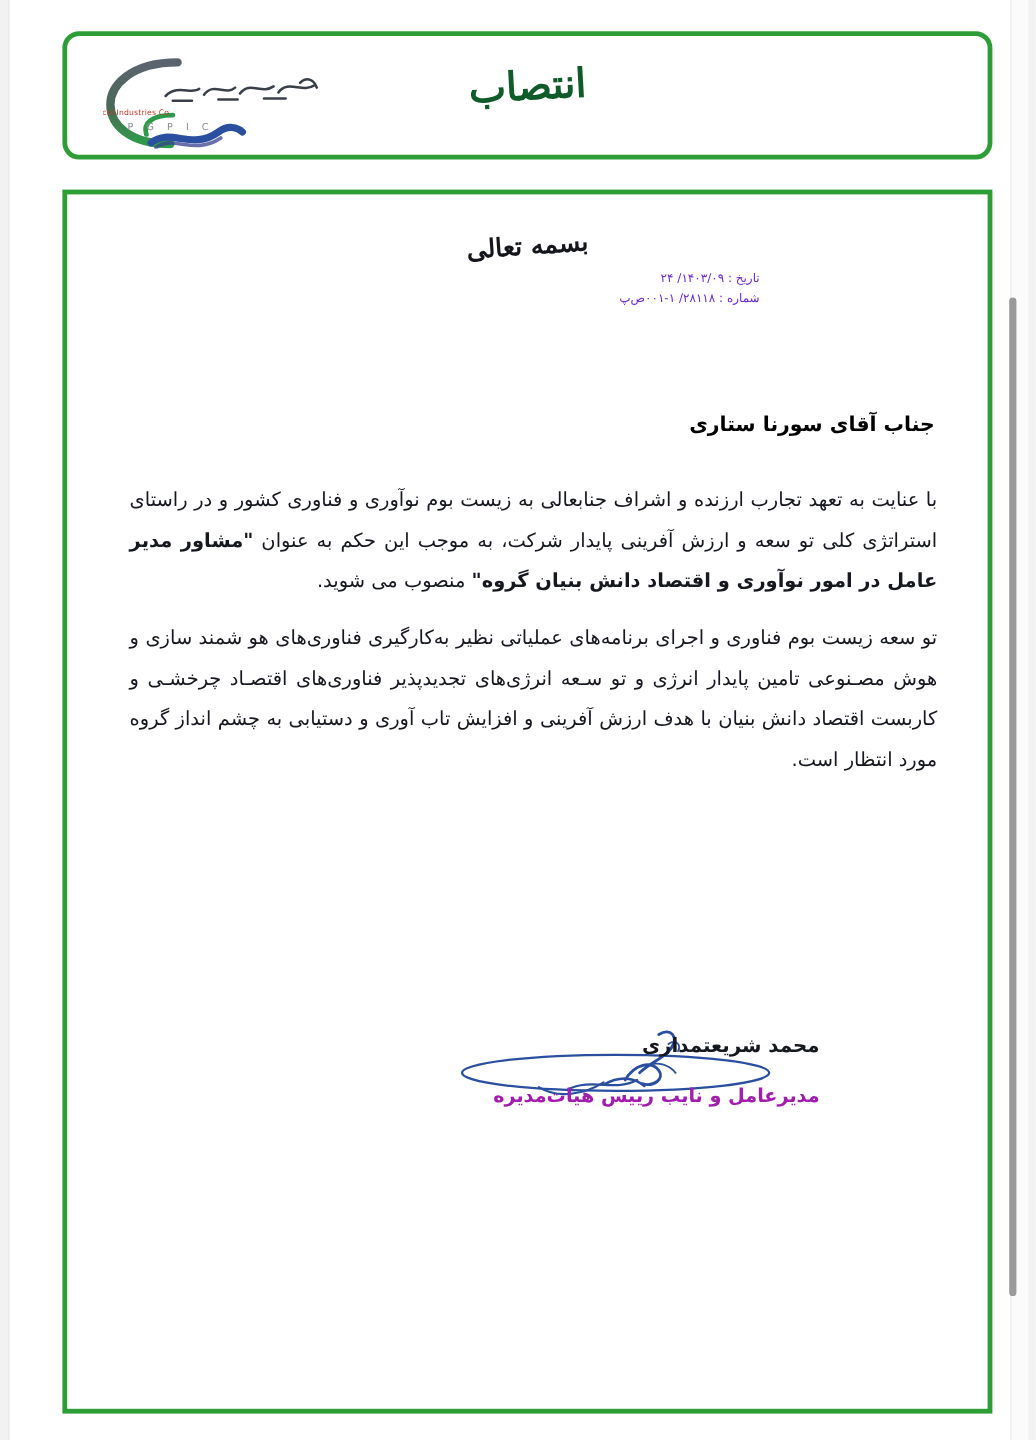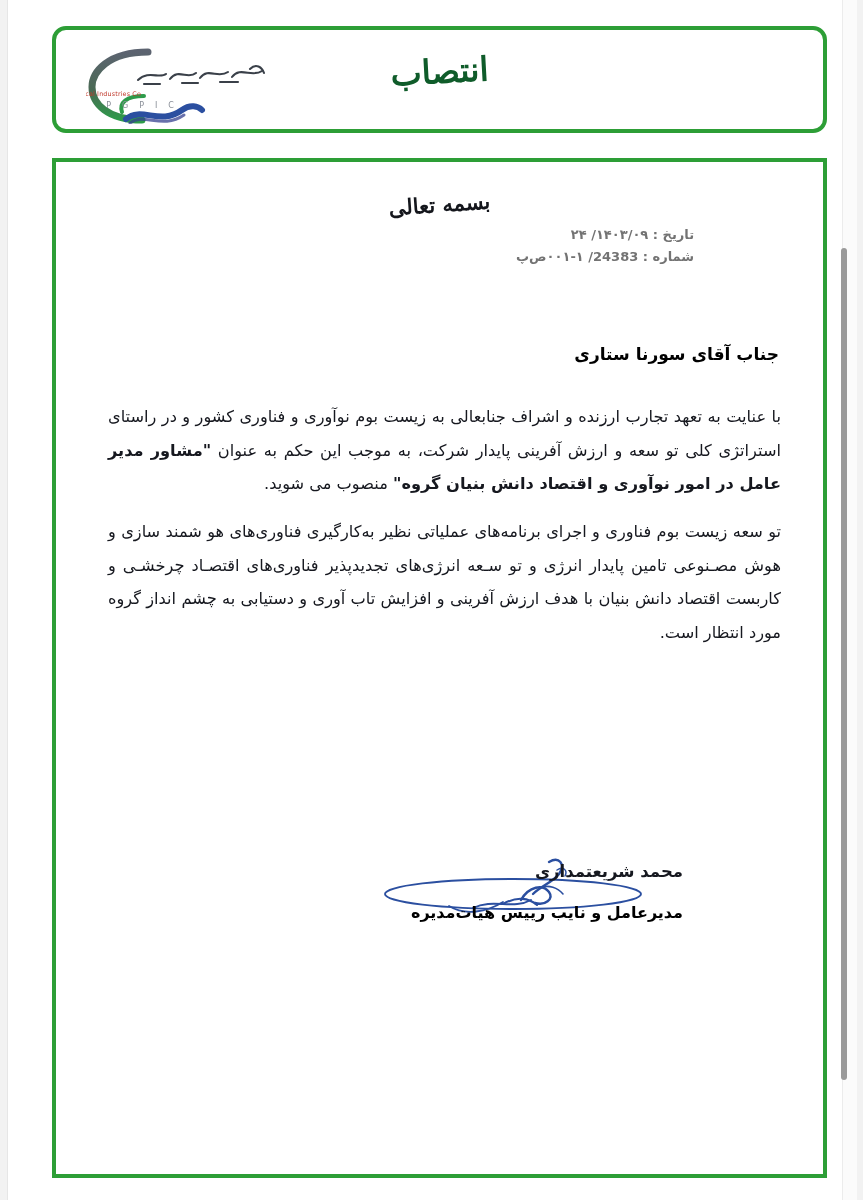--- a/index.html
+++ b/index.html
@@ -117,23 +117,23 @@
     transform: rotate(-4deg);
   }
 
   .meta-block {
     position: absolute;
     right: auto;
     left: 460px;
     top: 62px;
     text-align: right;
     direction: rtl;
-    font-size: 13px;
-    font-weight: 700;
-    color: #737373;
+    font-size: 10px;
+    font-weight: 400;
+    color: #6d28d9;
     line-height: 1.72;
     white-space: nowrap;
   }
   .meta-line { display: block; }
 
   .addressee {
     position: absolute;
     right: 44px;
     top: 182px;
     font-size: 17px;
@@ -179,21 +179,21 @@
     font-size: 16.5px;
     font-weight: 700;
     color: #16181f;
     position: relative;
     z-index: 2;
   }
   .sign-title {
     margin-top: 22px;
     font-size: 16px;
     font-weight: 700;
-    color: #000000;
+    color: #a21caf;
     position: relative;
     z-index: 2;
   }
   .sign-ink {
     position: absolute;
     right: 10px;
     top: -14px;
     width: 320px;
     height: 82px;
     z-index: 1;
@@ -249,21 +249,21 @@
 
       <div class="basmala">بسمه تعالی</div>
 
       <div class="meta-block">
         <span class="meta-line">
           <span>تاریخ :</span>
           <span>۱۴۰۳/۰۹/ ۲۴</span>
         </span>
         <span class="meta-line">
           <span>شماره :</span>
-          <span>24383/ ۱-۰۰۱ص‌پ</span>
+          <span>۲۸۱۱۸/ ۱-۰۰۱ص‌پ</span>
         </span>
       </div>
 
       <div class="addressee">جناب آقای سورنا ستاری</div>
 
       <div class="body-area" id="paragraph-host">
           <div class="para"><span>با عنایت به تعهد تجارب ارزنده و اشراف جنابعالی به زیست بوم نوآوری و فناوری کشور و در راستای استراتژی کلی تو سعه و ارزش آفرینی پایدار  شرکت، به موجب این حکم به عنوان </span><b>"مشاور مدیر عامل در امور نوآوری و اقتصاد دانش بنیان گروه"</b><span> منصوب می شوید.</span></div>
           <div class="para"><span>تو سعه زیست بوم فناوری و اجرای برنامه‌های عملیاتی نظیر به‌کارگیری فناوری‌های هو شمند سازی و هوش مصـنوعی تامین پایدار انرژی و تو سـعه انرژی‌های تجدیدپذیر فناوری‌های اقتصـاد چرخشـی و کاربست اقتصاد دانش بنیان با هدف ارزش آفرینی و افزایش تاب آوری و دستیابی به چشم انداز گروه مورد انتظار است.</span></div>
         </div>
 

